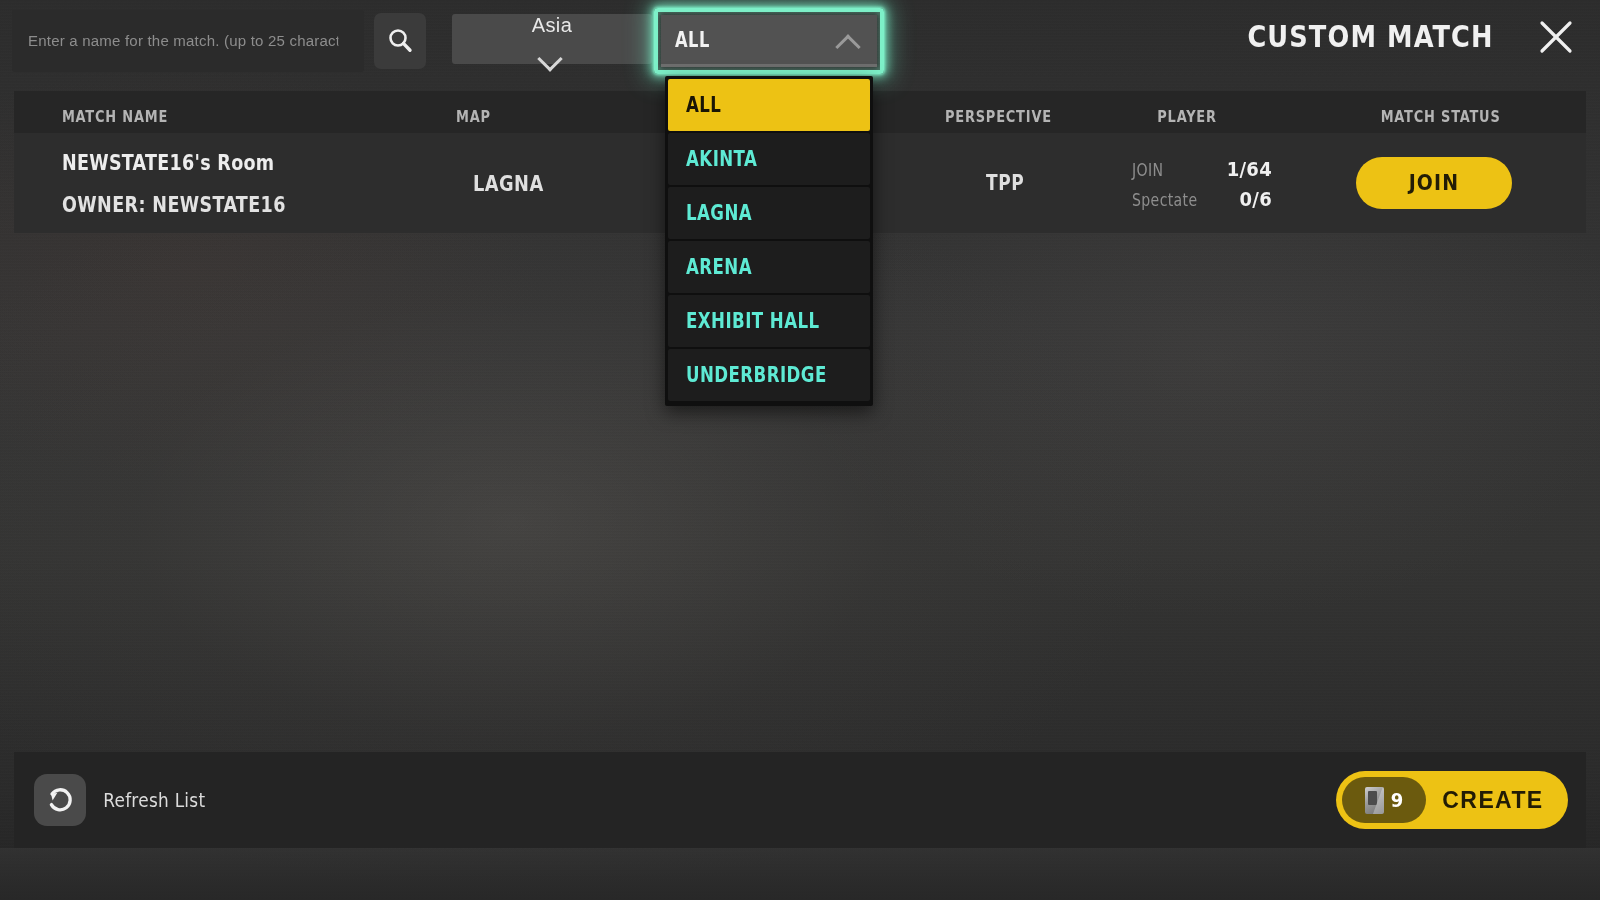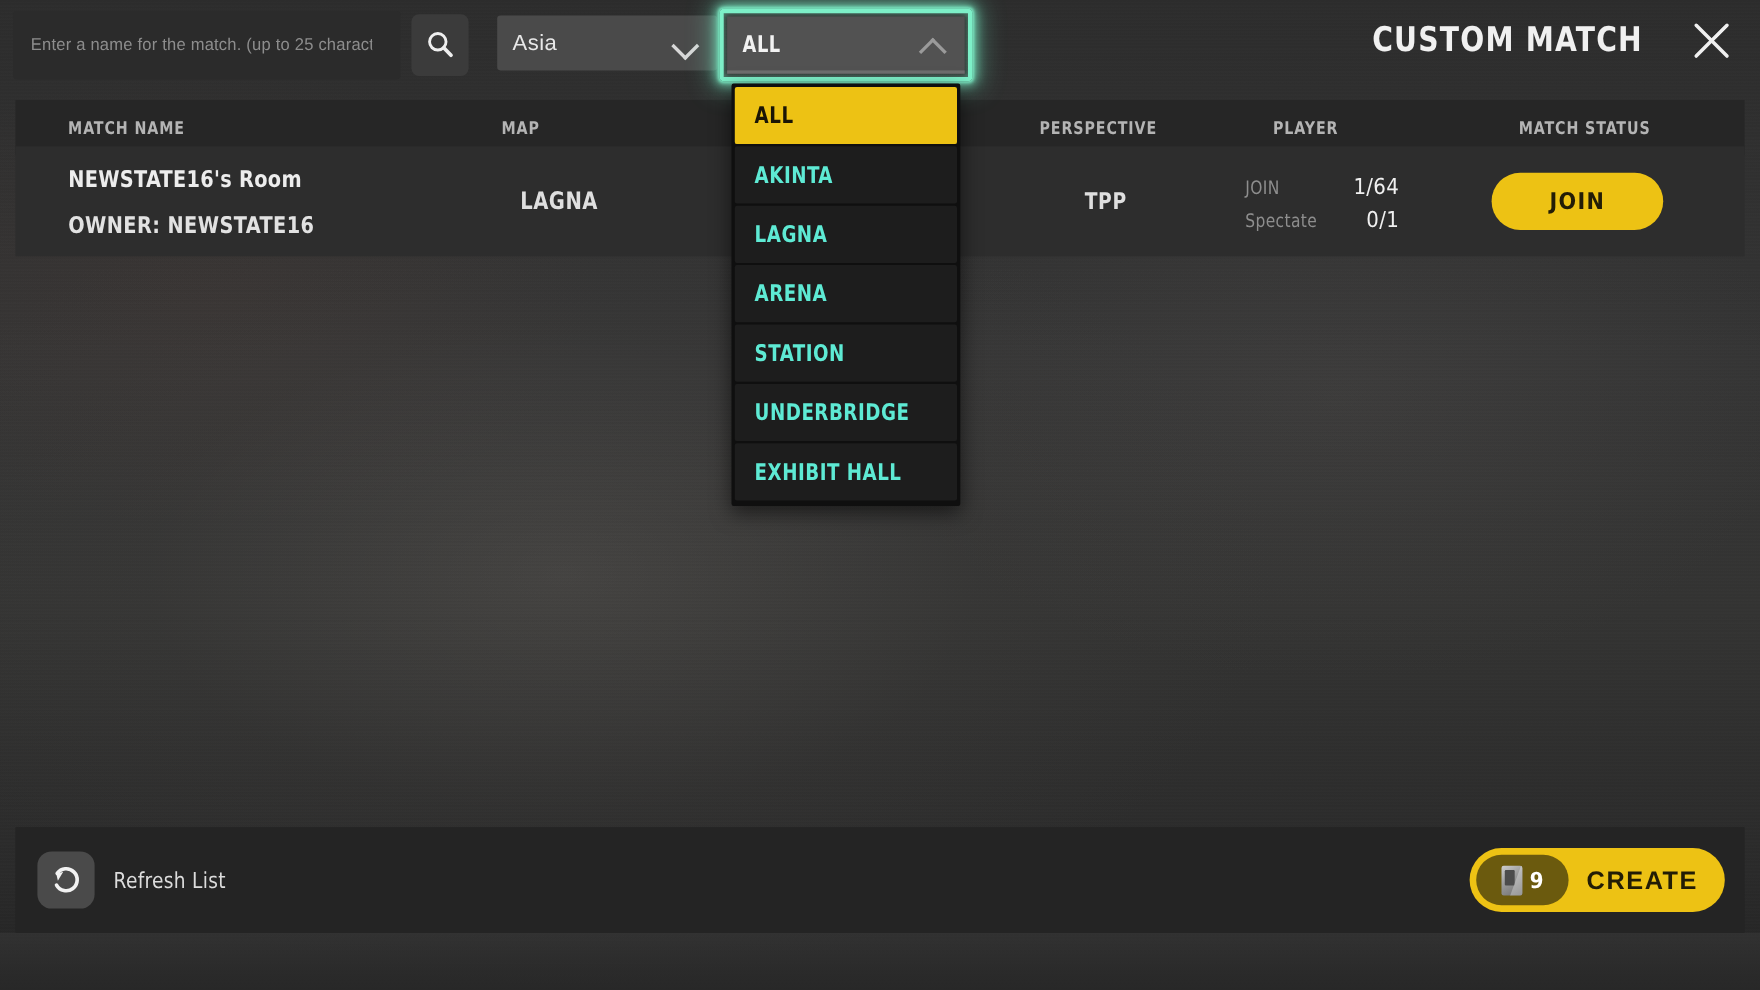--- a/index.html
+++ b/index.html
@@ -86,20 +86,21 @@
     left: 452px;
     top: 14px;
     width: 200px;
     height: 50px;
     background: #4a4a4a;
     border-radius: 3px;
     display: flex;
     align-items: center;
     padding: 0 14px;
     justify-content: space-between;
+    flex-direction: column;
   }
   .region-select .val {
     color: #e8e8e8;
     font-size: 20px;
     letter-spacing: .4px;
   }
 
   
   .map-select-wrap {
     position: absolute;
@@ -280,21 +281,21 @@
     color: #8e8e8e;
     font-size: 17px;
     letter-spacing: .4px;
     font-family: "DejaVu Sans Condensed", "Liberation Sans Narrow", "Liberation Sans", sans-serif;
     transform: scaleX(0.92);
     transform-origin: left center;
   }
   .cline .num {
     color: #f0f0f0;
     font-size: 20px;
-    font-weight: 400;
+    font-weight: 700;
     letter-spacing: .3px;
     font-family: "DejaVu Sans Condensed", "Liberation Sans Narrow", "Liberation Sans", sans-serif;
   }
 
   .join-btn {
     position: absolute;
     left: 1342px;
     top: 24px;
     width: 156px;
     height: 52px;
@@ -505,48 +506,45 @@
     <div class="mmap">LAGNA</div>
     <div class="mpersp">TPP</div>
 
     <div class="counts">
       <div class="cline">
         <span class="lab">JOIN</span>
         <span class="num">1/64</span>
       </div>
       <div class="cline">
         <span class="lab">Spectate</span>
-        <span class="num">0/1</span>
+        <span class="num">0/6</span>
       </div>
     </div>
 
     <div class="join-btn">JOIN</div>
   </div>
 
   <div class="dropdown">
     <div class="dd-item sel">
         <span>ALL</span>
       </div>
     <div class="dd-item">
         <span>AKINTA</span>
       </div>
     <div class="dd-item">
         <span>LAGNA</span>
       </div>
     <div class="dd-item">
         <span>ARENA</span>
       </div>
     <div class="dd-item">
-        <span>STATION</span>
+        <span>EXHIBIT HALL</span>
       </div>
     <div class="dd-item">
         <span>UNDERBRIDGE</span>
-      </div>
-    <div class="dd-item">
-        <span>EXHIBIT HALL</span>
       </div>
   </div>
 
   <div class="bottombar">
 
     <div class="refresh">
       <span class="ico-box">
         <svg width="34" height="34" viewBox="0 0 34 34">
           <path d="M 9 11 A 10 10 0 1 1 8.4 21.6" fill="none" stroke="#f2f2f2" stroke-width="3.3" stroke-linecap="round"></path>
           <path d="M 14.5 9.5 L 8.2 11.4 L 9.6 17.6 Z" fill="#f2f2f2"></path>

